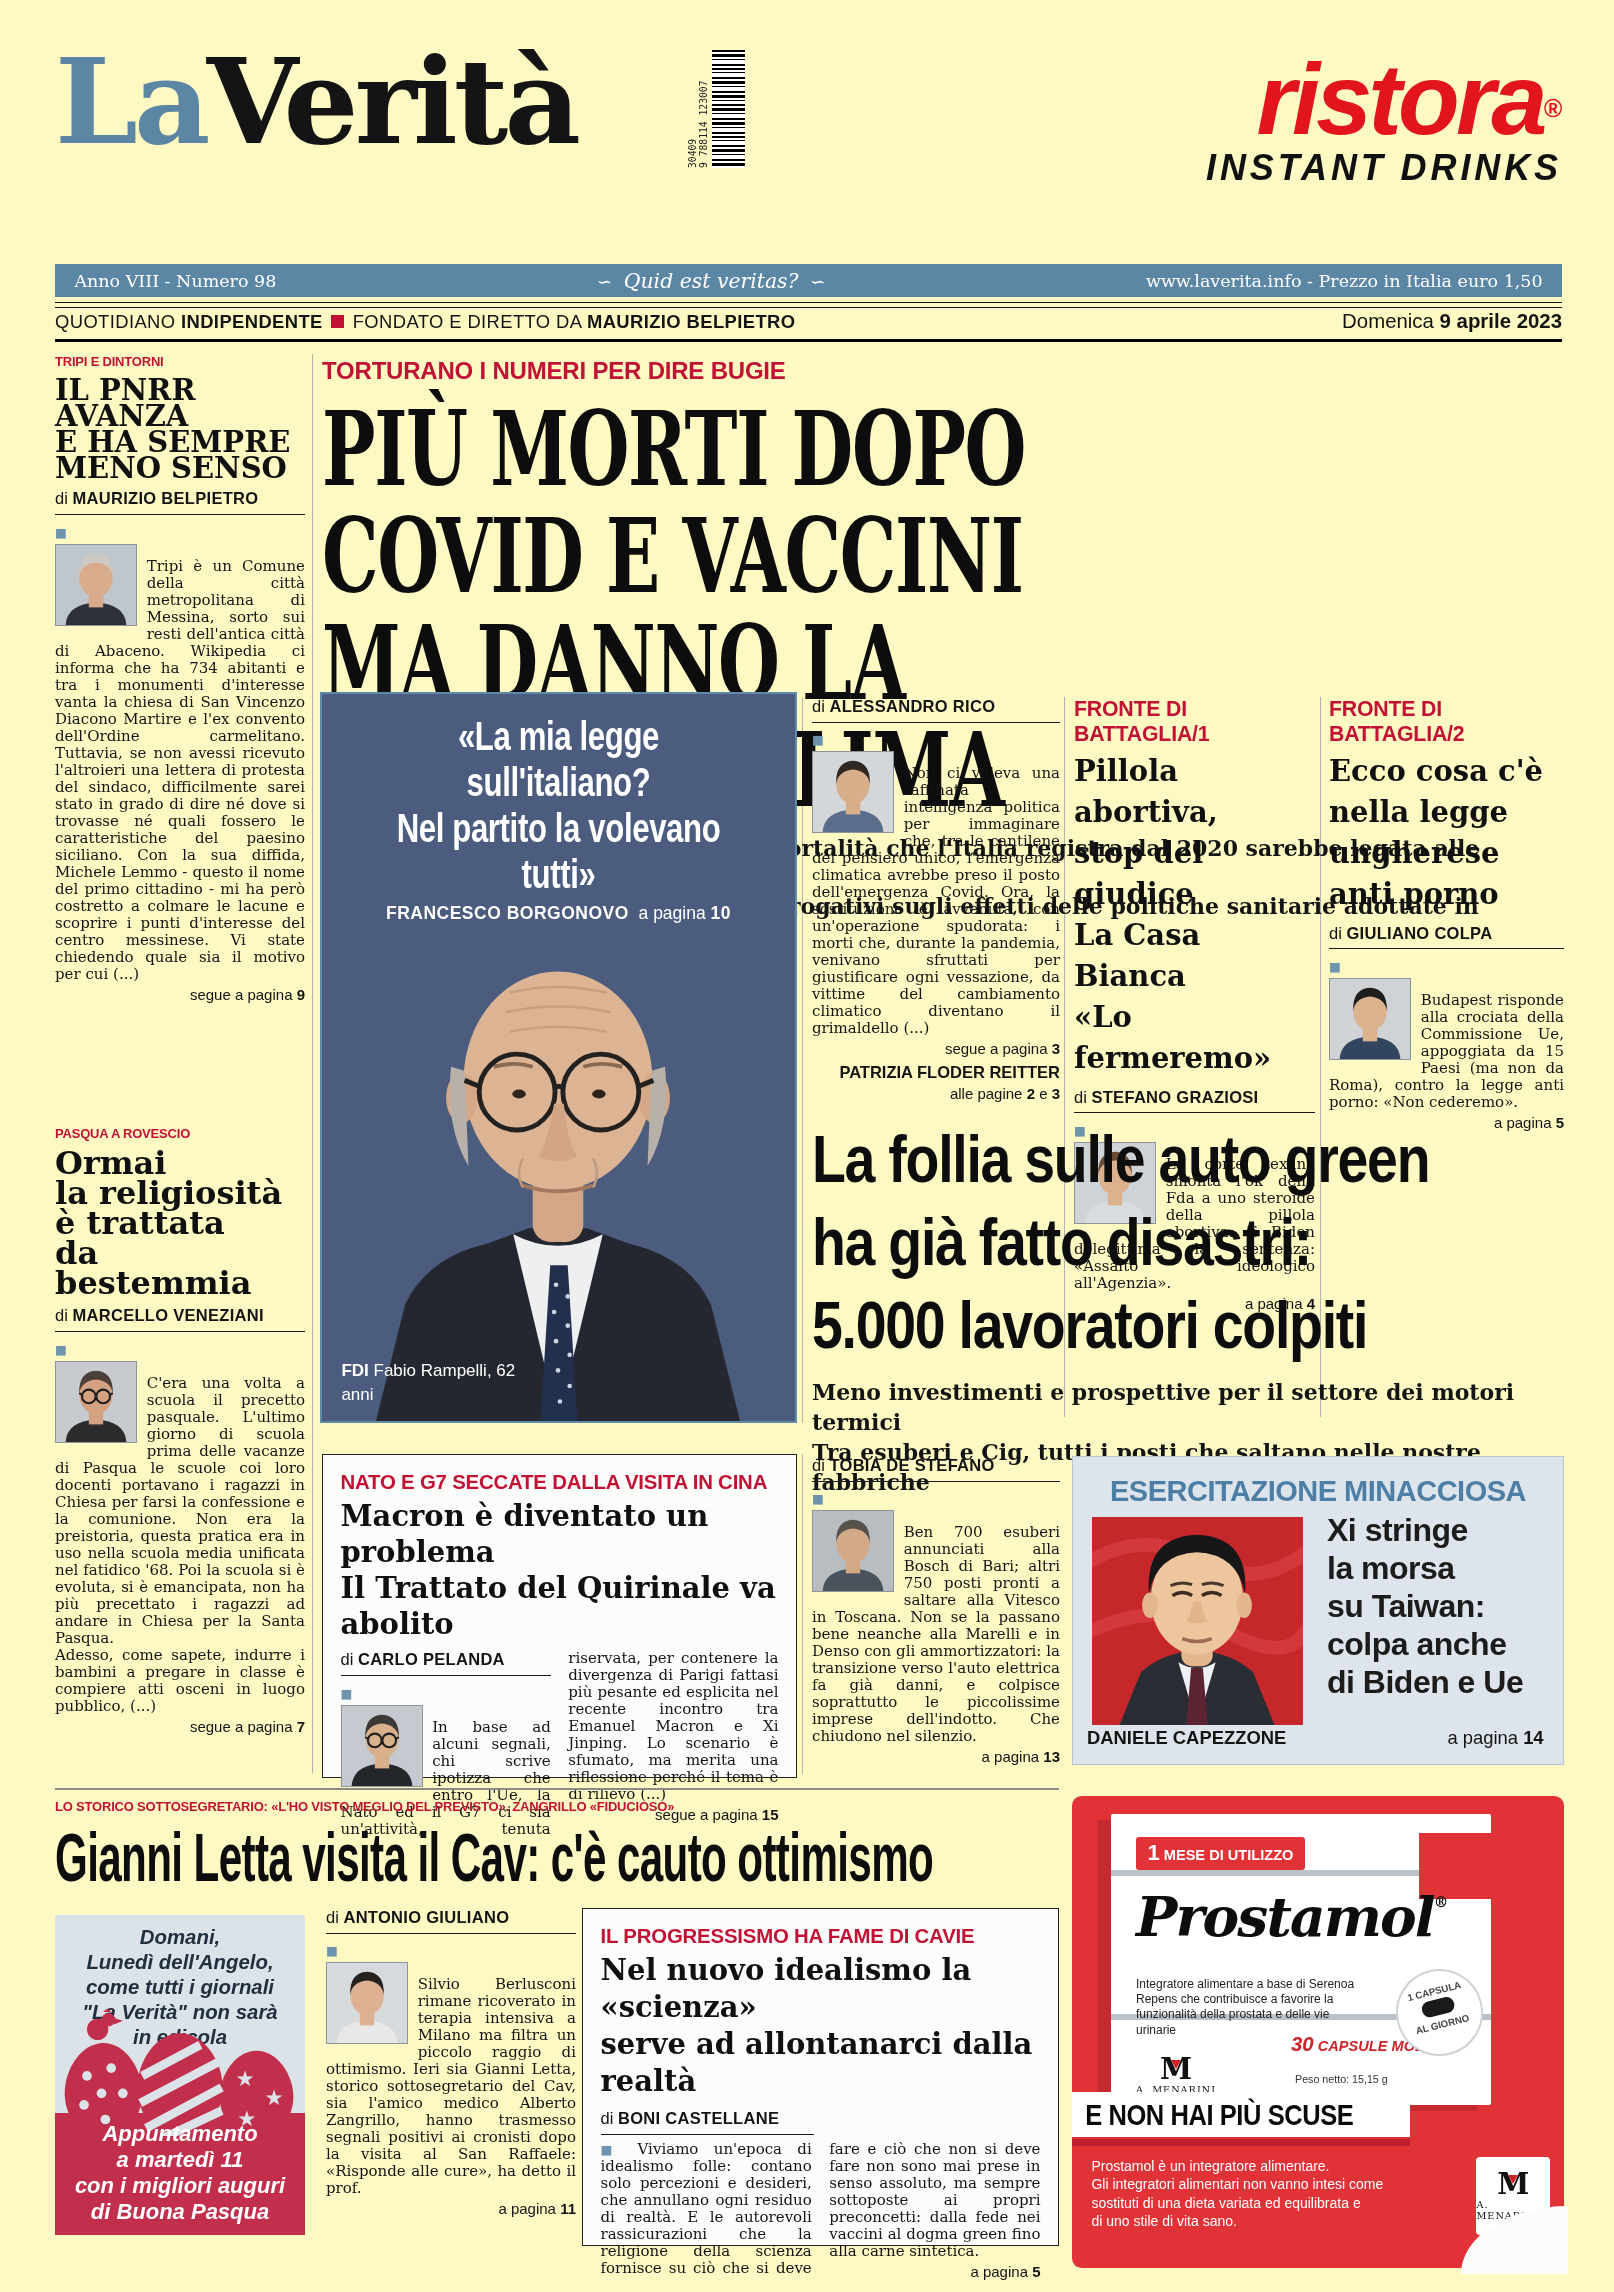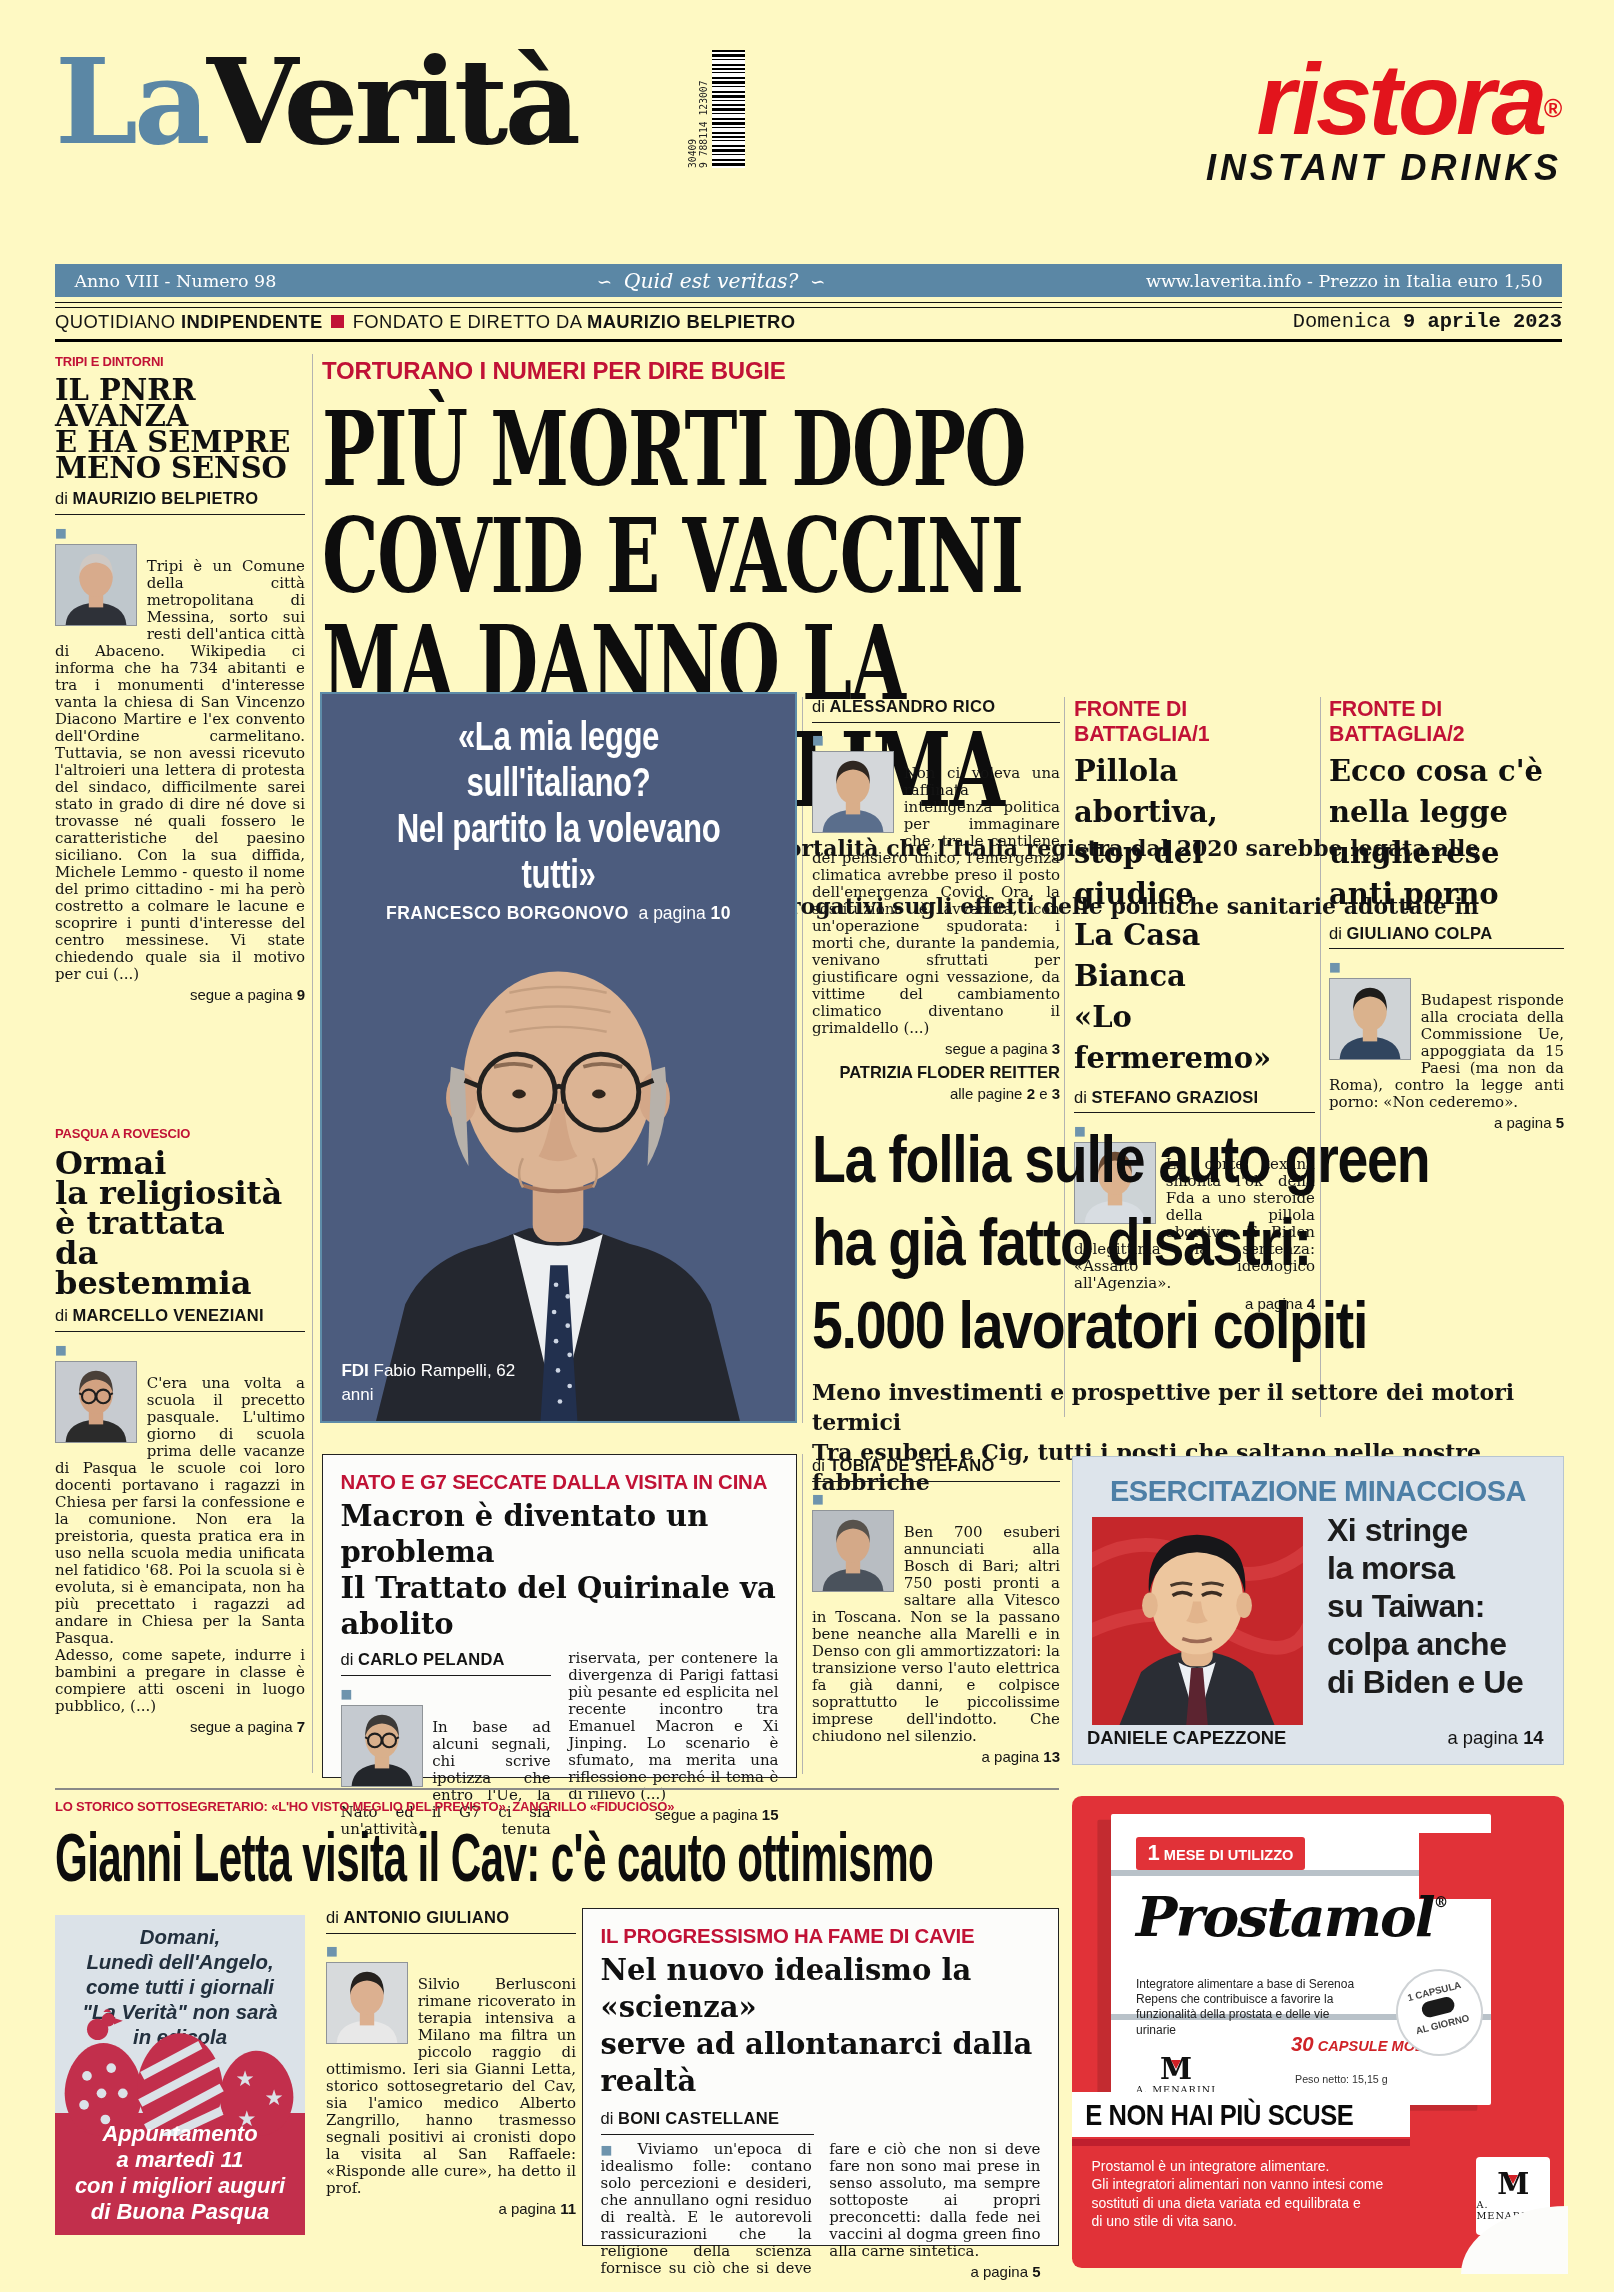--- a/index.html
+++ b/index.html
@@ -21,21 +21,21 @@
   .ristora .reg{font-size:25px;vertical-align:17.5px;letter-spacing:0;}
   .ristora .tag{font-weight:700;font-style:italic;font-size:36px;color:#111;letter-spacing:3.9px;margin-top:1.9px;}
   .infobar{background:#5b87a5;color:#fff;display:flex;align-items:center;
        font-family:"DejaVu Serif",serif;font-size:17.5px;padding:0 19.4px;height:33px;}
   .infobar .c{flex:1;text-align:center;font-style:italic;font-size:20.4px;}
   .infobar .sw{font-style:normal;padding:0 11.6px;font-size:18.4px;}
   .dblrule{border-top:1.6px solid #111;border-bottom:1.6px solid #111;height:3.9px;}
   .subhead{display:flex;align-items:center;font-size:18.4px;letter-spacing:0.4px;}
   .subhead b{font-weight:700;}
   .subhead .sq{display:inline-block;width:12.6px;height:12.6px;background:#c11236;margin:0 8.7px;}
-  .subhead .date{margin-left:auto;font-family:Liberation Mono, monospace;font-size:20.4px;letter-spacing:0;}
+  .subhead .date{margin-left:auto;font-family:Liberation Sans, sans-serif;font-size:20.4px;letter-spacing:0;}
   .thickrule{background:#000;height:3.4px;}
   
   .kick{font-weight:700;font-size:13px;color:#c11236;letter-spacing:-0.2px;}
   .kick.big{font-size:24px;}
   .sertitle{font-family:"DejaVu Serif",serif;font-weight:700;white-space:pre-line;color:#101010;}
   .byrow{font-size:16.5px;border-bottom:1.6px solid #1a1a1a;padding-bottom:5.8px;margin-top:8.7px;}
   .byrow b{font-weight:700;letter-spacing:0.3px;}
   .lede{font-family:"DejaVu Serif",serif;font-size:15px;line-height:17px;text-align:justify;
         margin:8.7px 0 0 0;white-space:pre-line;}
   .lede::before{content:"■ ";color:#6e94ad;font-size:12.6px;}

